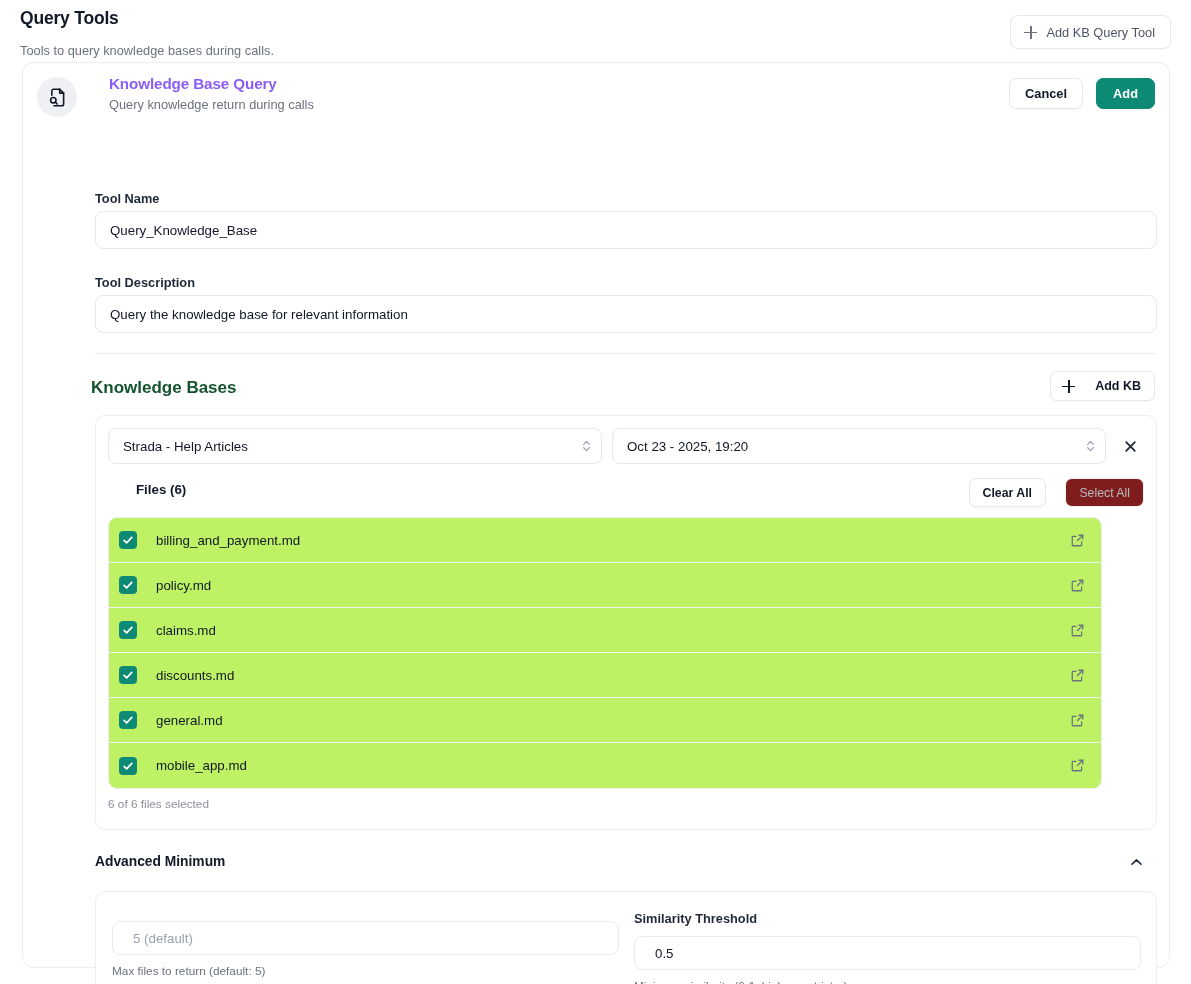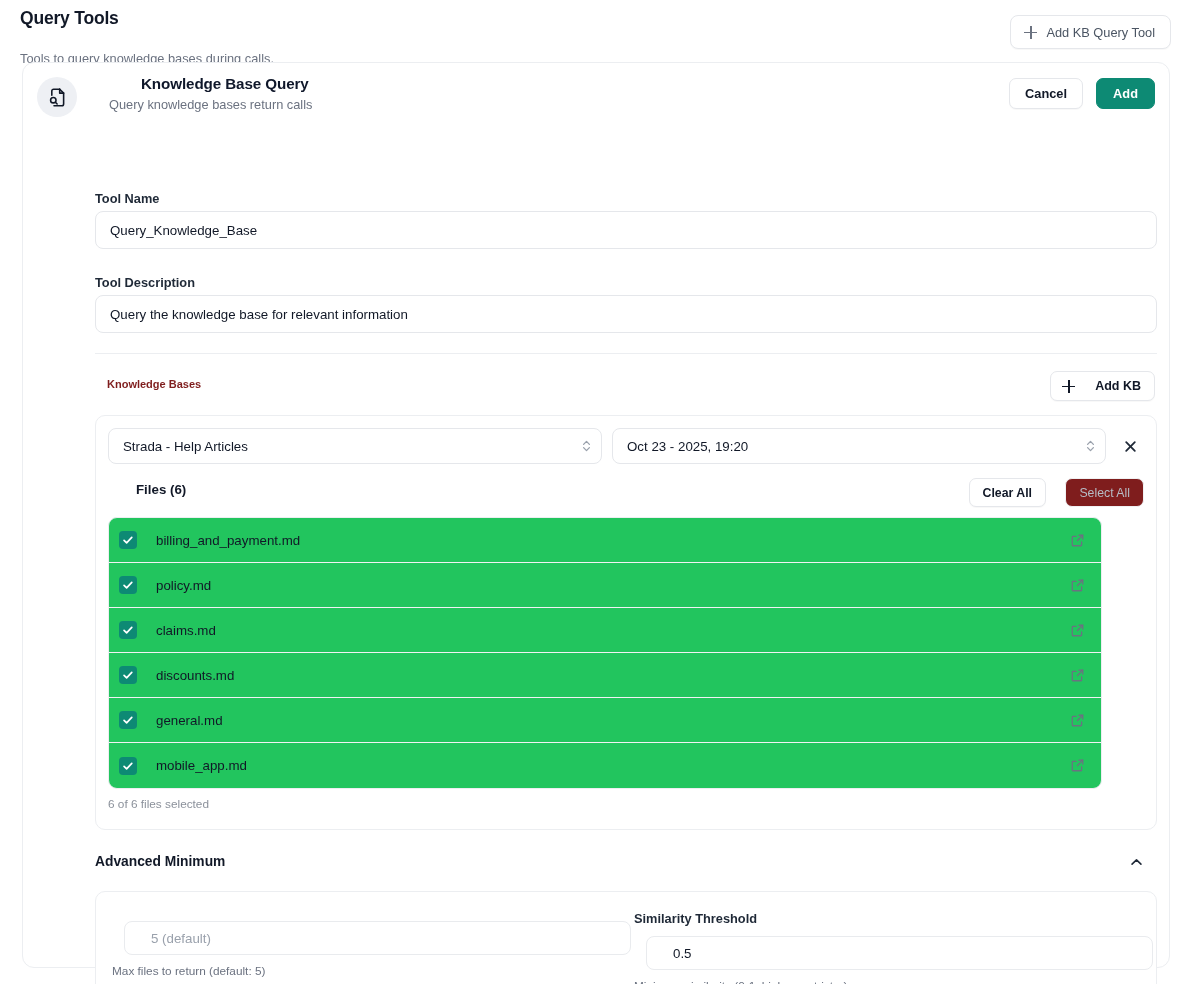--- a/index.html
+++ b/index.html
@@ -11,21 +11,21 @@
     -webkit-font-smoothing: antialiased;
   }
   body { position: relative; overflow: hidden; }
 
   
   .page-head { position: absolute; left: 20px; top: 6px; right: 20px; height: 52px; }
   .page-title {
     font-size: 17.5px; font-weight: bold; color: #111827;
     letter-spacing: -0.2px; line-height: 24px;
   }
-  .page-sub { font-size: 12.8px; color: #6b7280; line-height: 18px; margin-top: 20px; }
+  .page-sub { font-size: 12.8px; color: #6b7280; line-height: 18px; margin-top: 12px; }
 
   .btn-add-kb-tool {
     position: absolute; right: 0; top: 9px;
     height: 34px; padding: 0 15px 0 13px;
     display: flex; align-items: center; gap: 9px;
     background: #fff; border: 1px solid #e5e7eb; border-radius: 8px;
     font-size: 12.8px; color: #4b5563; cursor: pointer;
     box-shadow: 0 1px 1px rgba(16,24,40,.03);
   }
   .plus-ic { width: 13px; height: 13px; position: relative; display: inline-block; }
@@ -40,21 +40,21 @@
     position: absolute; left: 22px; top: 62px; width: 1148px; height: 906px;
     background: #fff; border: 1px solid #eceef1; border-radius: 12px;
   }
 
   .tool-head { position: absolute; left: 14px; top: 14px; right: 14px; height: 52px; }
   .tool-badge {
     position: absolute; left: 0; top: 0; width: 40px; height: 40px;
     border-radius: 50%; background: #eef0f4;
     display: flex; align-items: center; justify-content: center;
   }
-  .tool-name-t { position: absolute; left: 72px; top: -2px; font-size: 15.2px; font-weight: bold; color: #0f172a; letter-spacing: -0.1px; margin-left: 32px; }
+  .tool-name-t { position: absolute; left: 72px; top: -2px; font-size: 15.2px; font-weight: bold; color: #8b5cf6; letter-spacing: -0.1px; }
   .tool-name-s { position: absolute; left: 72px; top: 20px; font-size: 12.8px; color: #6b7280; }
 
   .btn-cancel {
     position: absolute; right: 72px; top: 1px; height: 31px; padding: 0 15px;
     display:flex; align-items:center;
     background:#fff; border:1px solid #e5e7eb; border-radius: 7px;
     font-size: 12.8px; font-weight: bold; color:#111827; cursor:pointer;
     box-shadow: 0 1px 1px rgba(16,24,40,.03);
   }
   .btn-add {
@@ -74,21 +74,21 @@
   }
   .fld::placeholder { color:#9aa1ac; }
 
   #toolNameLbl { position:absolute; left:72px; top:128px; }
   #toolNameFld { position:absolute; left:72px; top:148px; width:1062px; }
   #toolDescLbl { position:absolute; left:72px; top:212px; }
   #toolDescFld { position:absolute; left:72px; top:232px; width:1062px; }
 
   .divider { position:absolute; left:72px; top:290px; width:1062px; height:1px; background:#eceef1; }
 
-  .kb-head-lbl { position:absolute; left:84px; top:315px; font-size:11px; font-weight:bold; color:#7f1d1d; }
+  .kb-head-lbl { position:absolute; left:68px; top:315px; font-size:17px; font-weight:bold; color:#14532d; }
   .btn-add-kb {
     position:absolute; right:14px; top:308px; height:30px; padding:0 13px 0 11px;
     display:flex; align-items:center; gap:20px;
     background:#fff; border:1px solid #e5e7eb; border-radius:7px;
     font-size:12.5px; font-weight:bold; color:#111827; cursor:pointer;
     box-shadow: 0 1px 1px rgba(16,24,40,.03);
   }
   .btn-add-kb .plus-ic::before, .btn-add-kb .plus-ic::after { background:#111827; }
 
   
@@ -120,21 +120,21 @@
   }
   .btn-selall {
     position:absolute; right:12px; top:62px; height:29px; padding:0 13px;
     display:flex; align-items:center;
     background:#7f1d1d; border:1px solid #f0f1f3; border-radius:7px;
     font-size:12.3px; color:#b6bcc5; cursor:default;
   }
 
   .file-list {
     position:absolute; left:12px; top:101px; width:994px;
-    border:1px solid #eceef1; border-radius:9px; overflow:hidden; background:#22c55e;
+    border:1px solid #eceef1; border-radius:9px; overflow:hidden; background:#bef264;
   }
   .file-row {
     height:45px; display:flex; align-items:center;
     border-bottom:1px solid #f1f2f4; padding: 0 14px 0 10px; cursor:pointer;
   }
   .file-row:last-child { border-bottom:none; }
   .cbx {
     width:18px; height:18px; border-radius:4px; background:#0d8a74;
     display:flex; align-items:center; justify-content:center; flex:0 0 auto;
   }
@@ -151,22 +151,22 @@
     background:transparent; border:none; cursor:pointer;
   }
   .adv-panel {
     position:absolute; left:72px; top:828px; width:1062px; height:124px;
     border:1px solid #eceef1; border-radius:10px; background:#fff;
   }
   .adv-col { position:absolute; top:19px; width:507px; }
   .adv-lab { font-size:12.8px; font-weight:bold; color:#1f2937; }
   .adv-fld {
     margin-top:10px; width:100%; height:34px; background:#fff;
-    border:1px solid #e9ebee; border-radius:8px; padding:0 26px;
-    font-size:13.3px; color:#111827; font-family:"Liberation Sans", sans-serif; outline:none;margin-left:12px;
+    border:1px solid #e9ebee; border-radius:8px; padding:0 20px;
+    font-size:13.3px; color:#111827; font-family:"Liberation Sans", sans-serif; outline:none;
   }
   .adv-fld::placeholder { color:#9aa1ac; }
   .adv-hint { margin-top:9px; font-size:11.8px; color:#6b7280; }
 </style>
 </head>
 <body>
 
 <div class="page-head">
   <div class="page-title">Query Tools</div>
   <div class="page-sub">Tools to query knowledge bases during calls.</div>
@@ -183,21 +183,21 @@
     <div class="tool-badge">
       <svg width="21" height="21" viewBox="0 0 24 24" fill="none" stroke="#111827" stroke-width="1.8" stroke-linecap="round" stroke-linejoin="round">
         <path d="M14.5 2.5H7.5a2 2 0 0 0-2 2v5"></path>
         <path d="M14.5 2.5 19 7v12.5a2 2 0 0 1-2 2H8"></path>
         <path d="M14.5 2.5V7H19"></path>
         <circle cx="7.2" cy="15" r="3.1"></circle>
         <path d="M9.6 17.4 11.6 19.4"></path>
       </svg>
     </div>
     <div class="tool-name-t">Knowledge Base Query</div>
-    <div class="tool-name-s">Query knowledge bases return calls</div>
+    <div class="tool-name-s">Query knowledge return during calls</div>
 
     <button class="btn-cancel">Cancel</button>
     <button class="btn-add">Add</button>
   </div>
 
   <div class="lbl" id="toolNameLbl">Tool Name</div>
   <input class="fld" id="toolNameFld" value="Query_Knowledge_Base" style="">
 
   <div class="lbl" id="toolDescLbl">Tool Description</div>
   <input class="fld" id="toolDescFld" value="Query the knowledge base for relevant information" style="">

